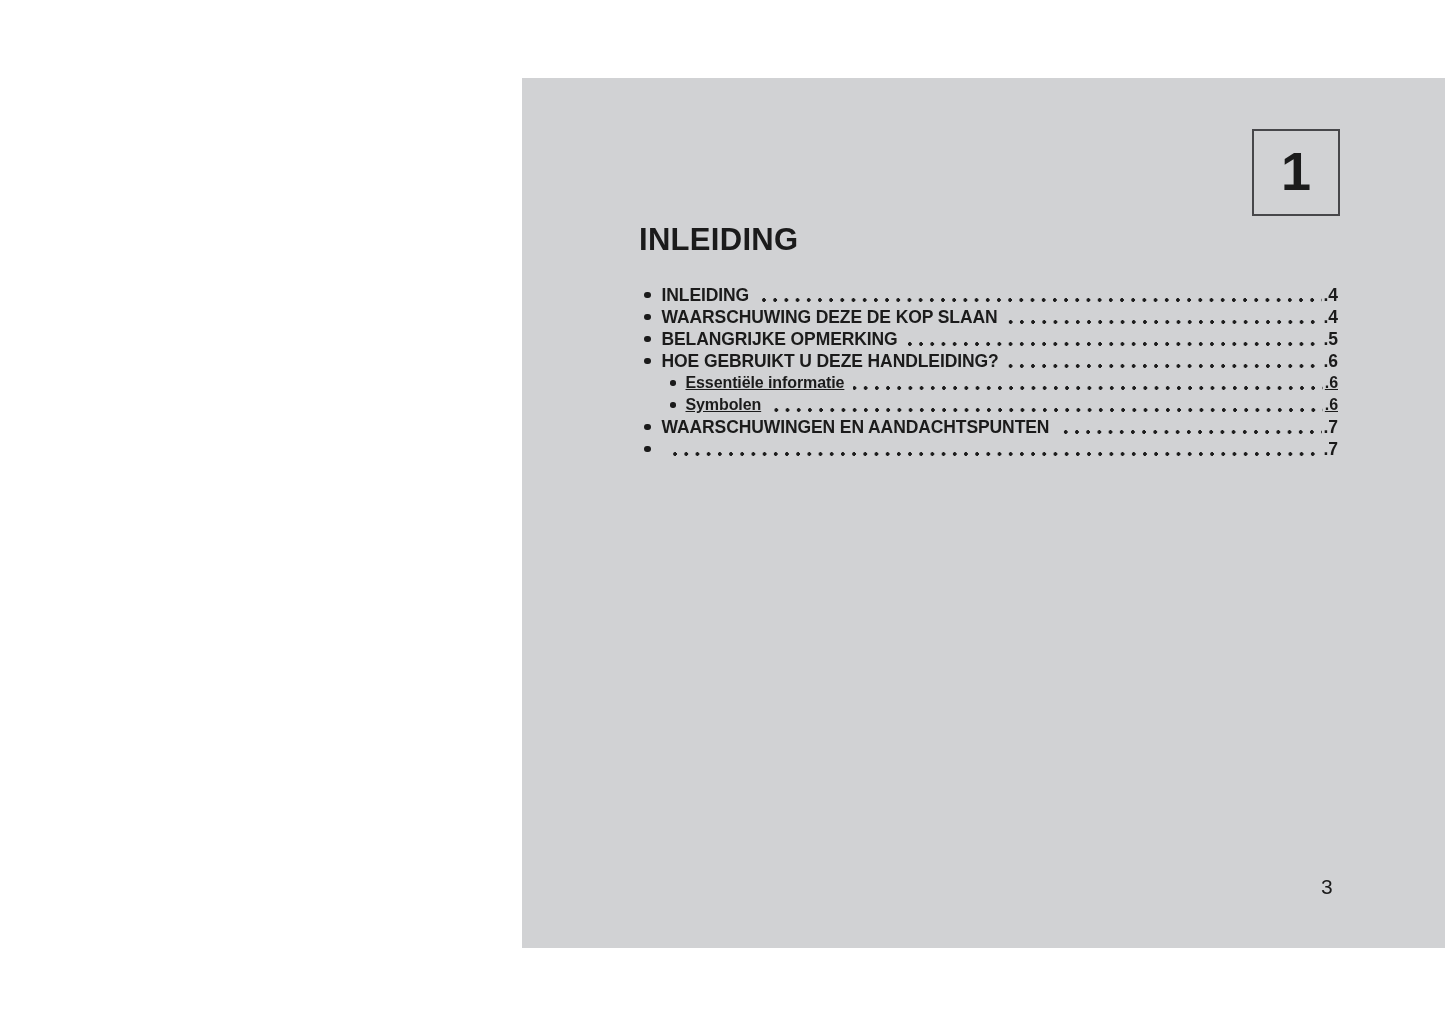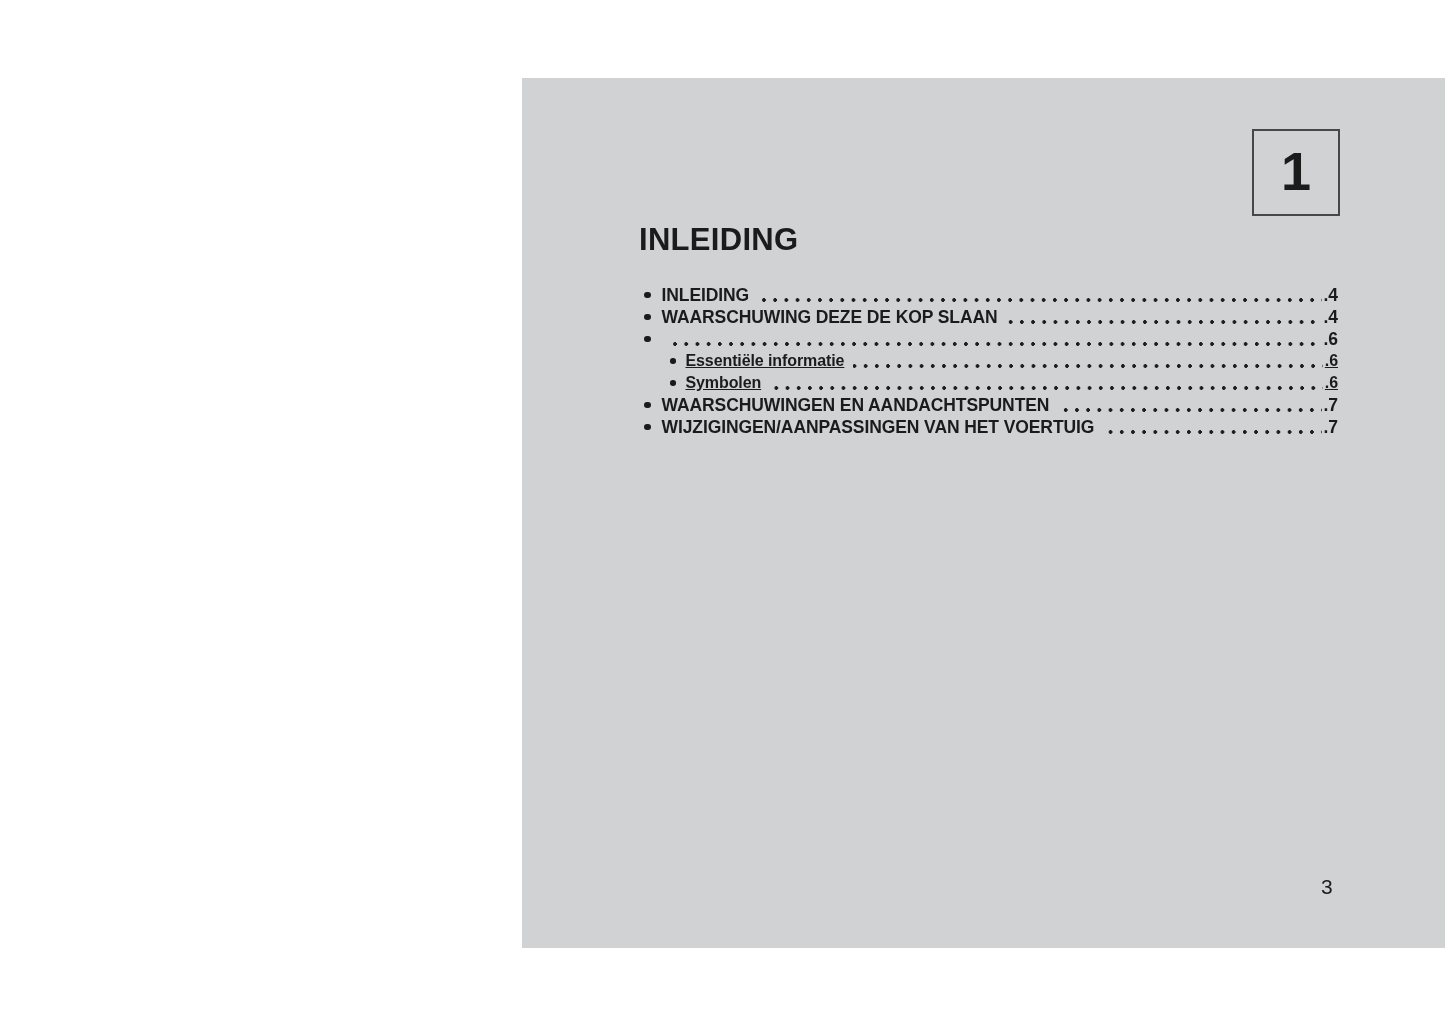--- a/index.html
+++ b/index.html
@@ -109,20 +109,27 @@
     <span class="pg">.4</span>
   </div>
         <div class="toc-row">
     <span class="bullet"></span>
     <span class="label">WAARSCHUWING DEZE DE KOP SLAAN</span>
     <span class="leader"></span>
     <span class="pg">.4</span>
   </div>
         <div class="toc-row">
     <span class="bullet"></span>
+    <span class="label">BELANGRIJKE OPMERKING</span>
+    <span class="leader"></span>
+    <span class="pg">.5</span>
+  </div>
+        <div class="toc-row">
+    <span class="bullet"></span>
+    <span class="label">HOE GEBRUIKT U DEZE HANDLEIDING?</span>
     <span class="leader"></span>
     <span class="pg">.6</span>
   </div>
         <div class="toc-row sub">
     <span class="bullet"></span>
     <span class="label">Essentiële informatie</span>
     <span class="leader"></span>
     <span class="pg">.6</span>
   </div>
         <div class="toc-row sub">
@@ -132,21 +139,20 @@
     <span class="pg">.6</span>
   </div>
         <div class="toc-row">
     <span class="bullet"></span>
     <span class="label">WAARSCHUWINGEN EN AANDACHTSPUNTEN</span>
     <span class="leader"></span>
     <span class="pg">.7</span>
   </div>
         <div class="toc-row">
     <span class="bullet"></span>
-    <span class="label">WIJZIGINGEN/AANPASSINGEN VAN HET VOERTUIG</span>
     <span class="leader"></span>
     <span class="pg">.7</span>
   </div>
       </div>
 
     <div class="page-number">3</div>
 
   </div>
 </div>
 

